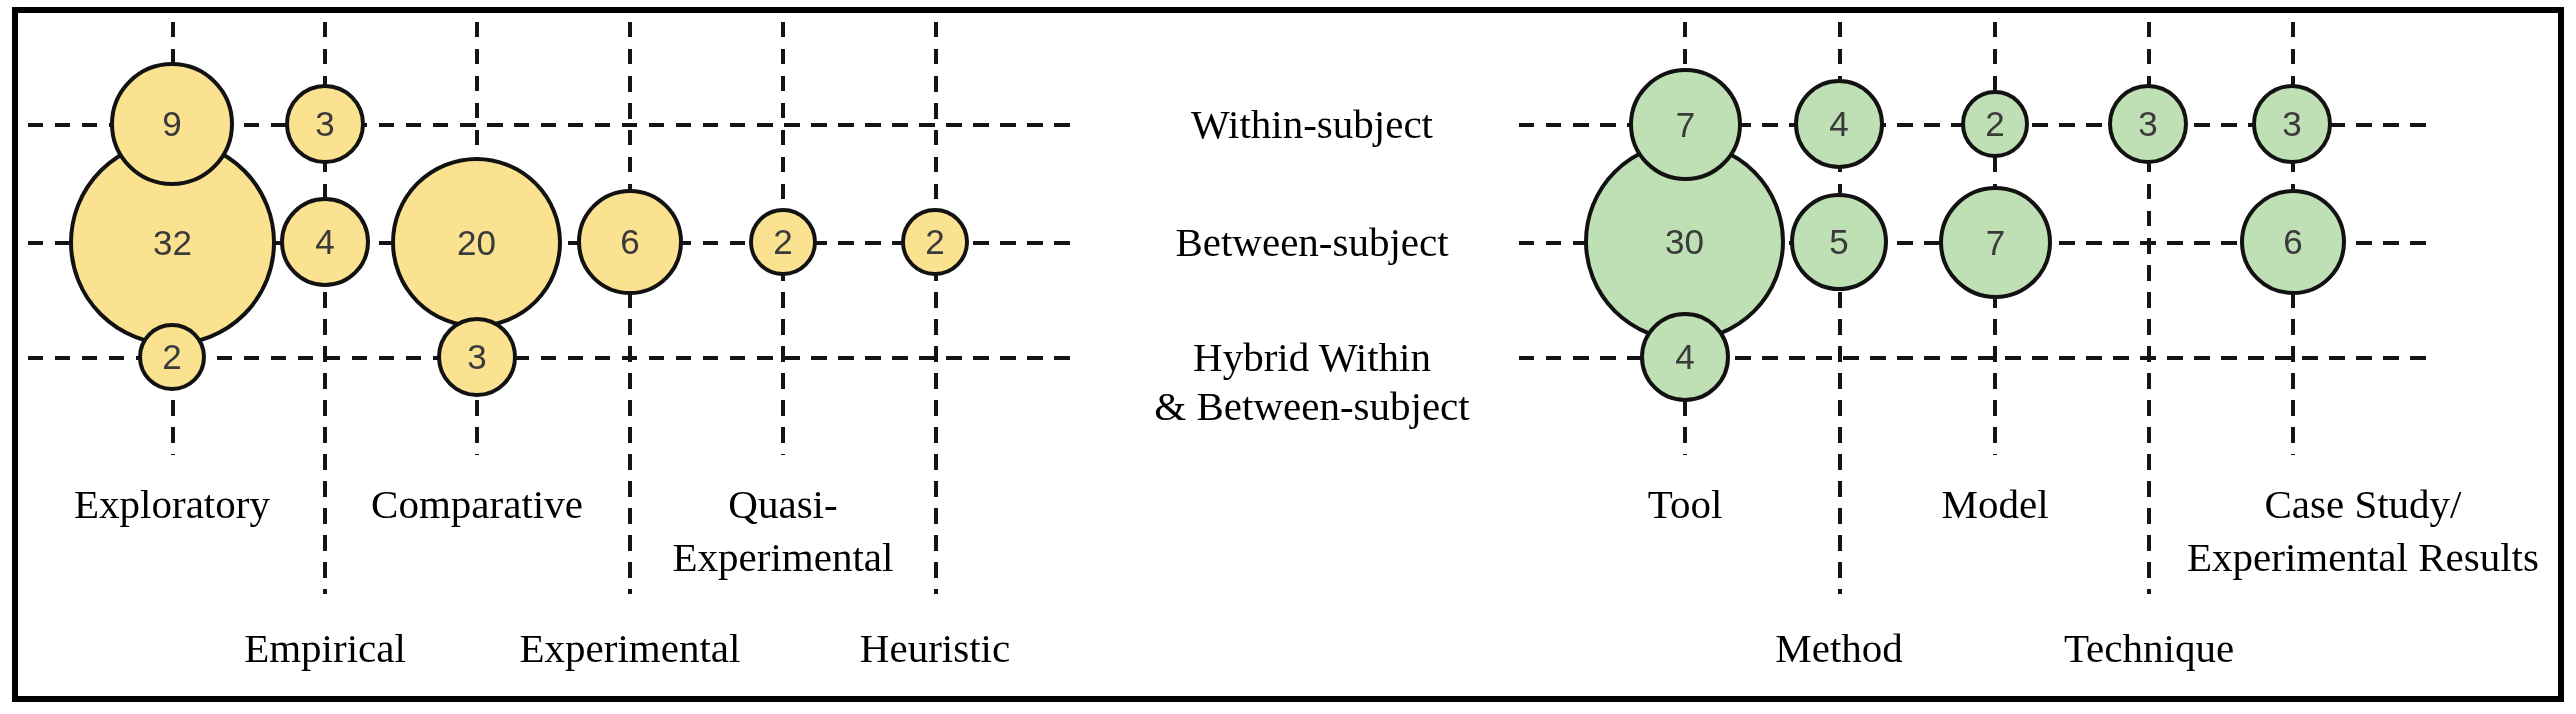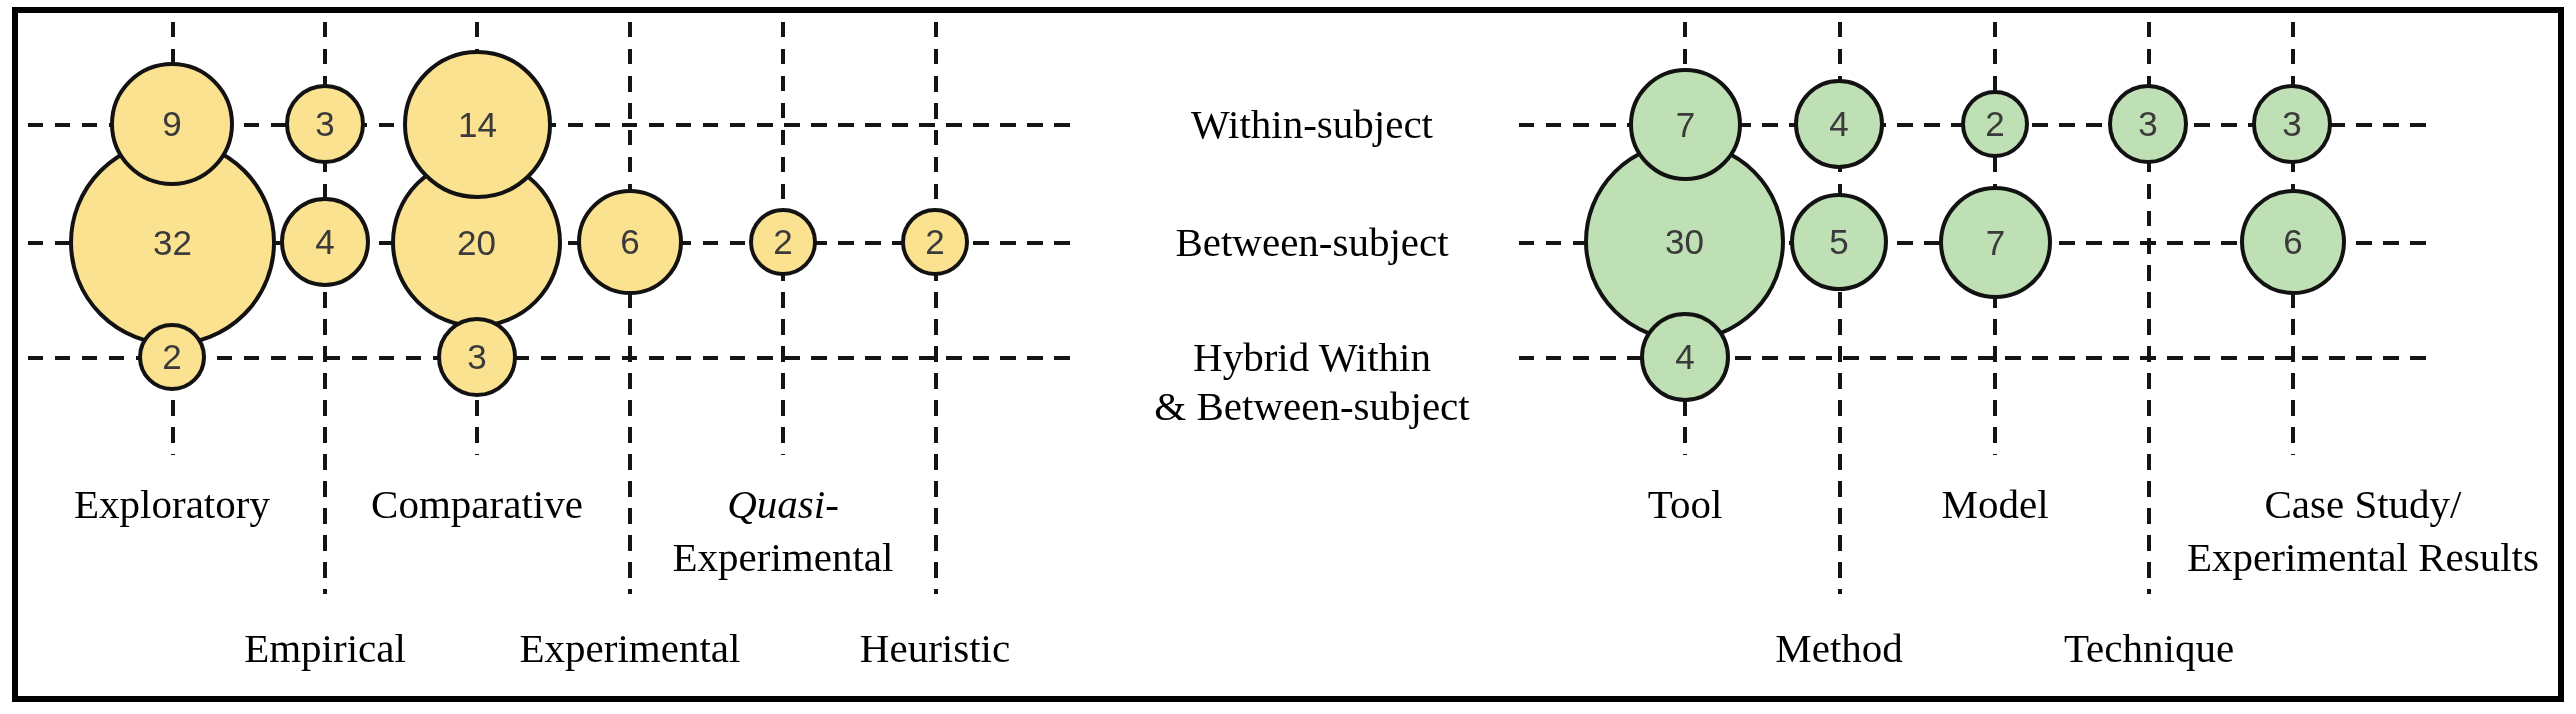--- a/index.html
+++ b/index.html
@@ -76,23 +76,20 @@
       </div>
       <div class="bubble" style="left: 280px; top: 197px; width: 90px; height: 90px; background: rgb(251, 226, 145); border-color: rgb(18, 18, 18); color: rgb(58, 58, 58);">
         <span>4</span>
       </div>
       <div class="bubble" style="left: 285px; top: 84px; width: 80px; height: 80px; background: rgb(251, 226, 145); border-color: rgb(18, 18, 18); color: rgb(58, 58, 58);">
         <span>3</span>
       </div>
       <div class="bubble" style="left: 391px; top: 157px; width: 171px; height: 171px; background: rgb(251, 226, 145); border-color: rgb(18, 18, 18); color: rgb(58, 58, 58); justify-content: center;">
         <span>20</span>
       </div>
-      <div class="bubble" style="left: 403px; top: 50px; width: 149px; height: 149px; background: rgb(251, 226, 145); border-color: rgb(18, 18, 18); color: rgb(58, 58, 58);">
-        <span>14</span>
-      </div>
       <div class="bubble" style="left: 437px; top: 317px; width: 80px; height: 80px; background: rgb(251, 226, 145); border-color: rgb(18, 18, 18); color: rgb(58, 58, 58);">
         <span>3</span>
       </div>
       <div class="bubble" style="left: 577px; top: 189px; width: 106px; height: 106px; background: rgb(251, 226, 145); border-color: rgb(18, 18, 18); color: rgb(58, 58, 58);">
         <span>6</span>
       </div>
       <div class="bubble" style="left: 749px; top: 208px; width: 68px; height: 68px; background: rgb(251, 226, 145); border-color: rgb(18, 18, 18); color: rgb(58, 58, 58);">
         <span>2</span>
       </div>
       <div class="bubble" style="left: 901px; top: 208px; width: 68px; height: 68px; background: rgb(251, 226, 145); border-color: rgb(18, 18, 18); color: rgb(58, 58, 58);">
@@ -129,21 +126,21 @@
         <span>3</span>
       </div>
       <div class="lbl" style="left: 1312px; top: 124px;">Within-subject</div>
       <div class="lbl" style="left: 1312px; top: 242px;">Between-subject</div>
       <div class="lbl" style="left: 1312px; top: 406px;">&amp; Between-subject</div>
       <div class="lbl" style="left: 1312px; top: 357px;">Hybrid Within</div>
       <div class="lbl" style="left: 172px; top: 504px;">Exploratory</div>
       <div class="lbl" style="left: 325px; top: 648px;">Empirical</div>
       <div class="lbl" style="left: 477px; top: 504px;">Comparative</div>
       <div class="lbl" style="left: 630px; top: 648px;">Experimental</div>
-      <div class="lbl" style="left: 783px; top: 504px; font-style: italic;">Quasi-</div>
+      <div class="lbl" style="left: 783px; top: 504px;">Quasi-</div>
       <div class="lbl" style="left: 783px; top: 557px;">Experimental</div>
       <div class="lbl" style="left: 935px; top: 648px;">Heuristic</div>
       <div class="lbl" style="left: 1685px; top: 504px;">Tool</div>
       <div class="lbl" style="left: 1839px; top: 648px;">Method</div>
       <div class="lbl" style="left: 1995px; top: 504px;">Model</div>
       <div class="lbl" style="left: 2149px; top: 648px;">Technique</div>
       <div class="lbl" style="left: 2363px; top: 504px;">Case Study/</div>
       <div class="lbl" style="left: 2363px; top: 557px;">Experimental Results</div>
     </div>
 </div>

